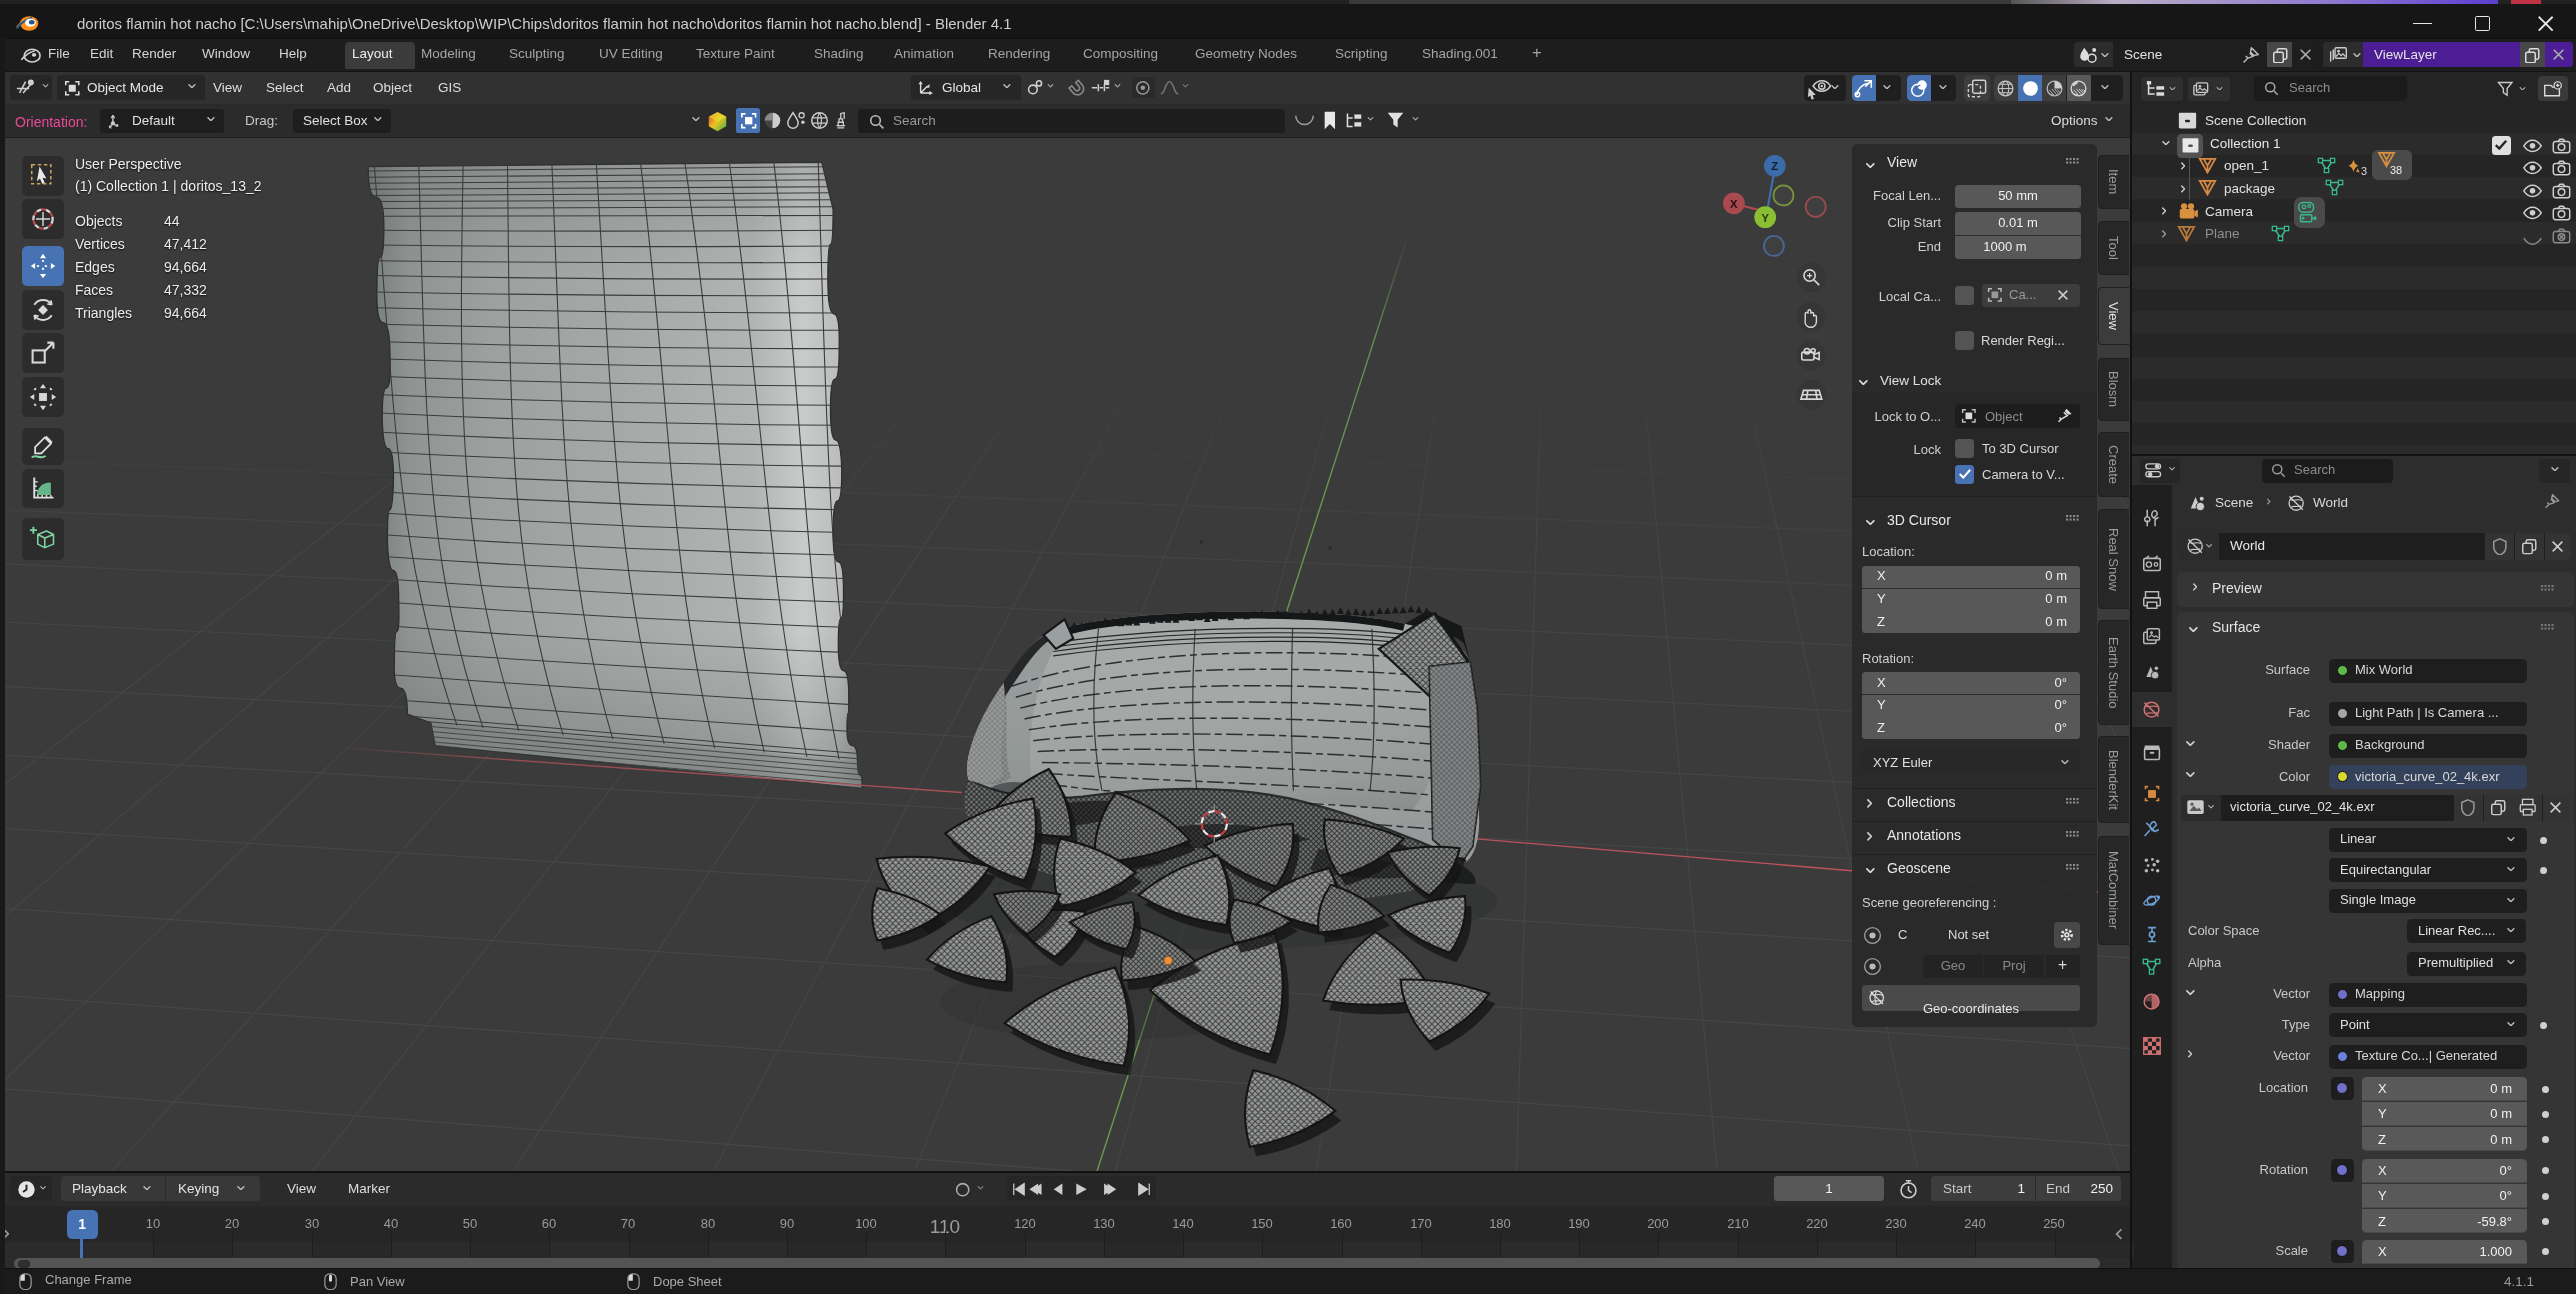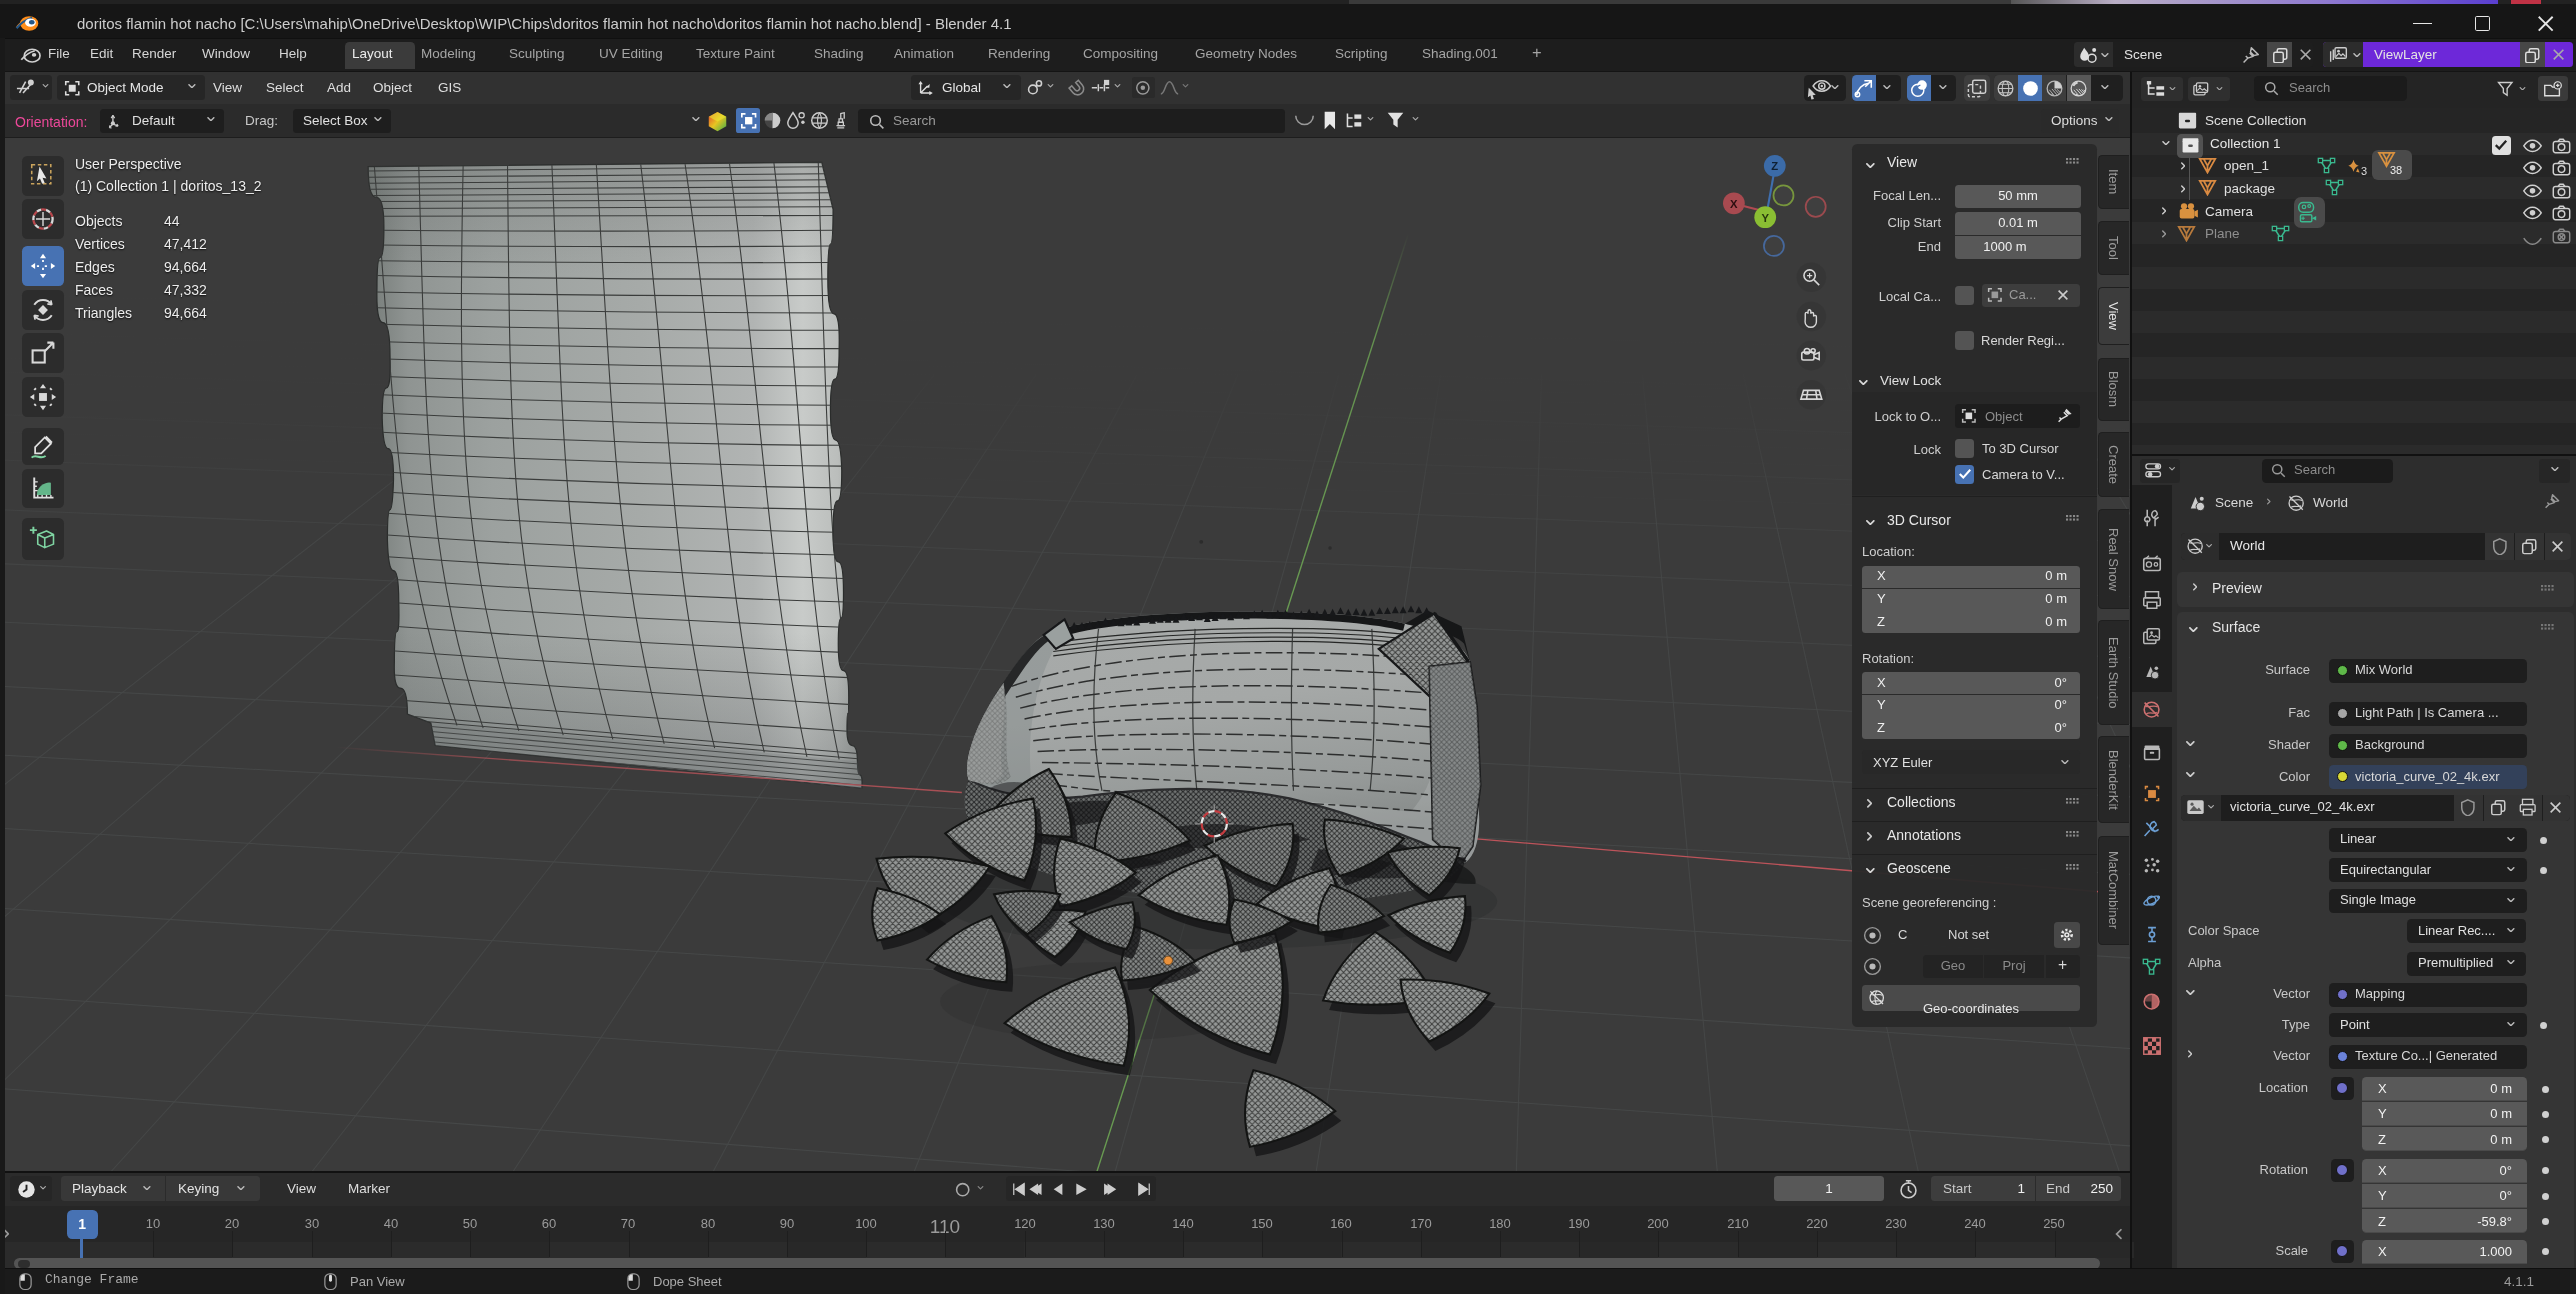--- a/index.html
+++ b/index.html
@@ -71,21 +71,21 @@
         </svg>
         <div class="abs" style="left:193px;top:0;width:25px;height:25px;background:#474747;"></div>
         <svg class="abs" style="left:198px;top:4.4px" width="16.5" height="16.5" viewBox="0 0 19 19">
           <rect x="6" y="2" width="11" height="12" rx="2" fill="none" stroke="#ddd" stroke-width="1.7"></rect>
           <rect x="2" y="6" width="11" height="12" rx="2" fill="#474747" stroke="#ddd" stroke-width="1.7"></rect>
         </svg>
         <svg class="abs" style="left:225px;top:6.1px" width="14" height="14" viewBox="0 0 16 16">
           <path d="M2 2 L13 13 M13 2 L2 13" stroke="#aaa" stroke-width="1.8"></path>
         </svg>
       </div>
-      <div class="abs" style="left:2323px;top:4.4px;width:250px;height:25px;background:#6d28d9;border-radius:3.5px;">
+      <div class="abs" style="left:2323px;top:4.4px;width:250px;height:25px;background:#4c1d95;border-radius:3.5px;">
         <div class="abs" style="left:0;top:0;width:40px;height:25px;background:#2c2c2c;border-radius:3.5px 0 0 3.5px;"></div>
         <svg class="abs" style="left:5.2px;top:3.5px" width="21" height="18.3" viewBox="0 0 24 21">
           <path d="M3 6 v12 M6 4 v12" stroke="#ccc" stroke-width="1.6" fill="none"></path>
           <rect x="8" y="2" width="13" height="12" rx="1.5" fill="#2c2c2c" stroke="#ccc" stroke-width="1.6"></rect>
           <circle cx="12" cy="6" r="1.6" fill="#ccc"></circle>
           <path d="M9 12 L12.5 8.5 L15 11 L17 9 L20 12" stroke="#ccc" stroke-width="1.4" fill="none"></path>
         </svg>
         <svg style="position:absolute;left:30px;top:10.4px" width="7.8" height="4.4" viewBox="0 0 10 6">
           <path d="M1 1 L5 5 L9 1" fill="none" stroke="#bbb" stroke-width="2" stroke-linecap="round" stroke-linejoin="round"></path>
         </svg>
@@ -1533,21 +1533,21 @@
         <path d="M8 2 L3 7 L8 12" fill="none" stroke="#999" stroke-width="2" stroke-linecap="round"></path>
       </svg>
       <div class="abs" style="left:14px;top:86px;width:2086px;height:11.3px;background:#545454;border-radius:6.1px;"></div>
       <div class="abs" style="left:18.3px;top:88px;width:12.2px;height:7.8px;background:#2e2e2e;border-radius:4.4px;"></div>
     </div>
     <div class="abs" style="left:0;top:1269px;width:2576px;height:25px;background:#1b1b1b;">
       <svg class="abs" style="left:19px;top:4.4px" width="13" height="17.4" viewBox="0 0 15 20">
         <rect x="1" y="1" width="13" height="18" rx="5.5" fill="none" stroke="#999" stroke-width="1.4"></rect>
         <path d="M1.7 6 a5 5 0 0 1 5 -4.6 V 9 H1.7 Z" fill="#ddd"></path>
       </svg>
-      <div class="txt" style="left:45px;top:3px;font-size:13px;color:#aaa;font-family:Liberation Mono, monospace;">Change Frame</div>
+      <div class="txt" style="left:45px;top:3px;font-size:13px;color:#aaa;">Change Frame</div>
       <svg class="abs" style="left:324px;top:4.4px" width="13" height="17.4" viewBox="0 0 15 20">
         <rect x="1" y="1" width="13" height="18" rx="5.5" fill="none" stroke="#999" stroke-width="1.4"></rect>
         <rect x="5.8" y="2" width="3.4" height="8" rx="1.6" fill="#ddd"></rect>
       </svg>
       <div class="txt" style="left:350px;top:5.2px;font-size:13px;color:#aaa;">Pan View</div>
       <svg class="abs" style="left:627px;top:4.4px" width="13" height="17.4" viewBox="0 0 15 20">
         <rect x="1" y="1" width="13" height="18" rx="5.5" fill="none" stroke="#999" stroke-width="1.4"></rect>
         <path d="M1.7 6 a5 5 0 0 1 5 -4.6 V 9 H1.7 Z" fill="#ddd"></path>
       </svg>
       <div class="txt" style="left:653px;top:5.2px;font-size:13px;color:#aaa;">Dope Sheet</div>

